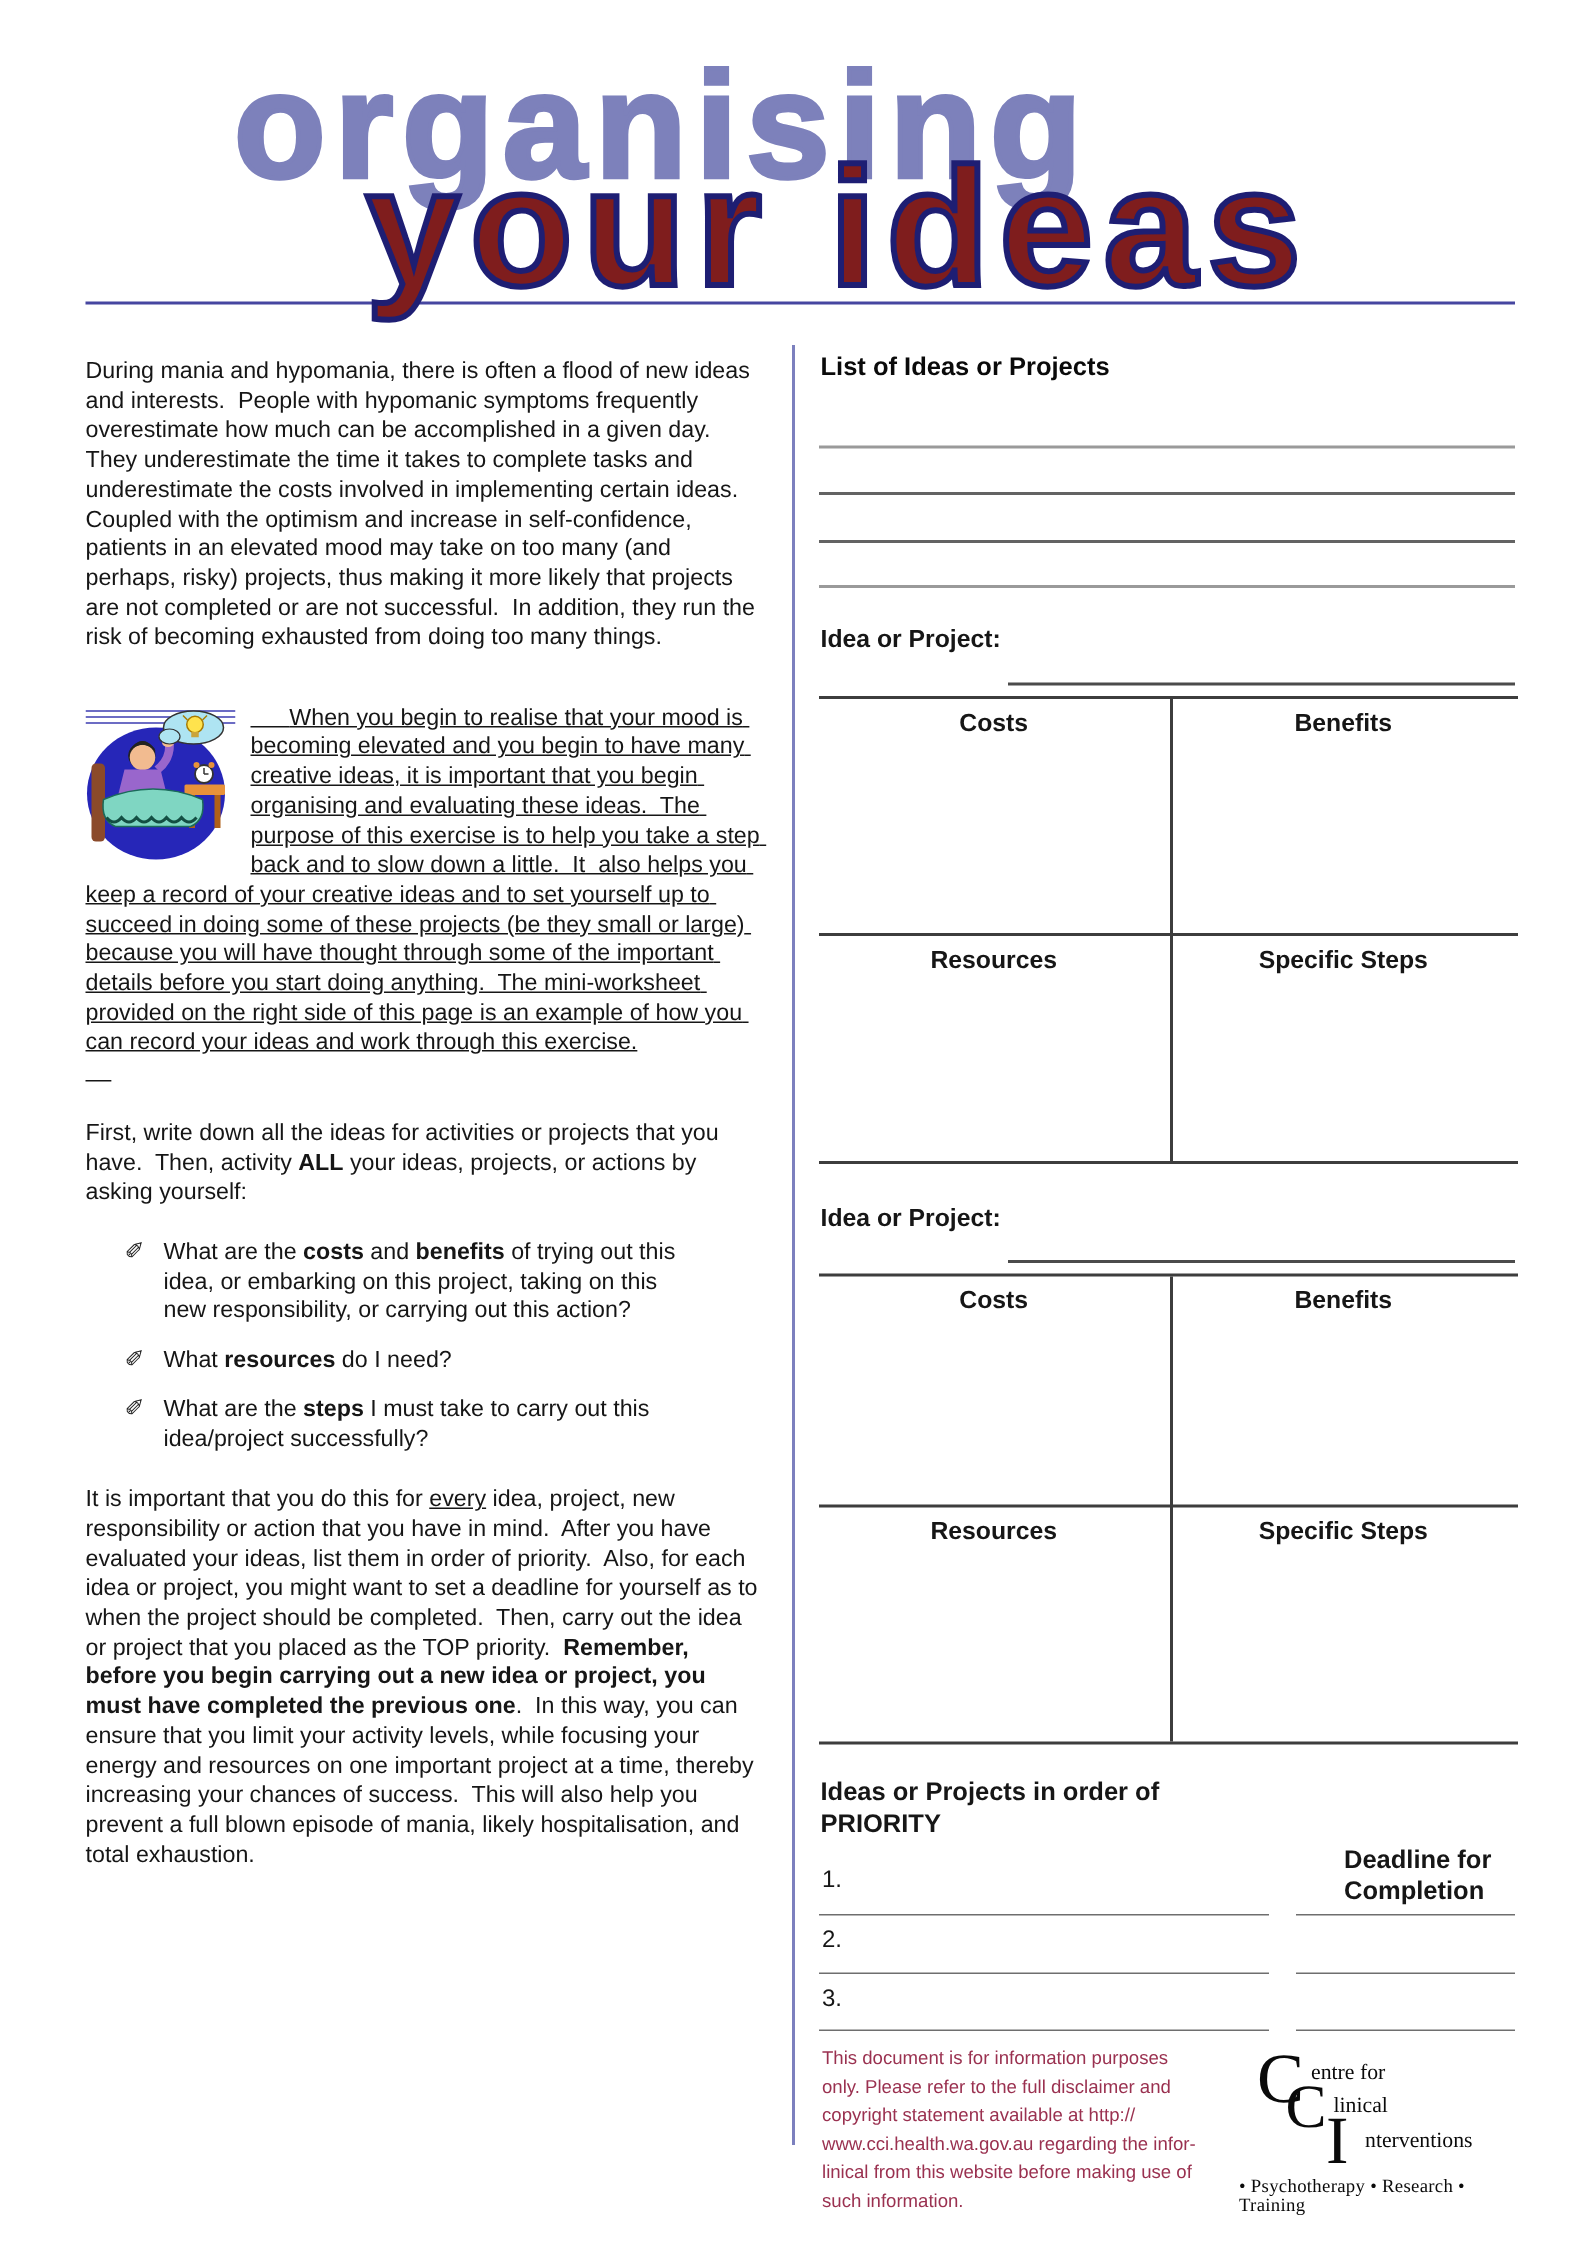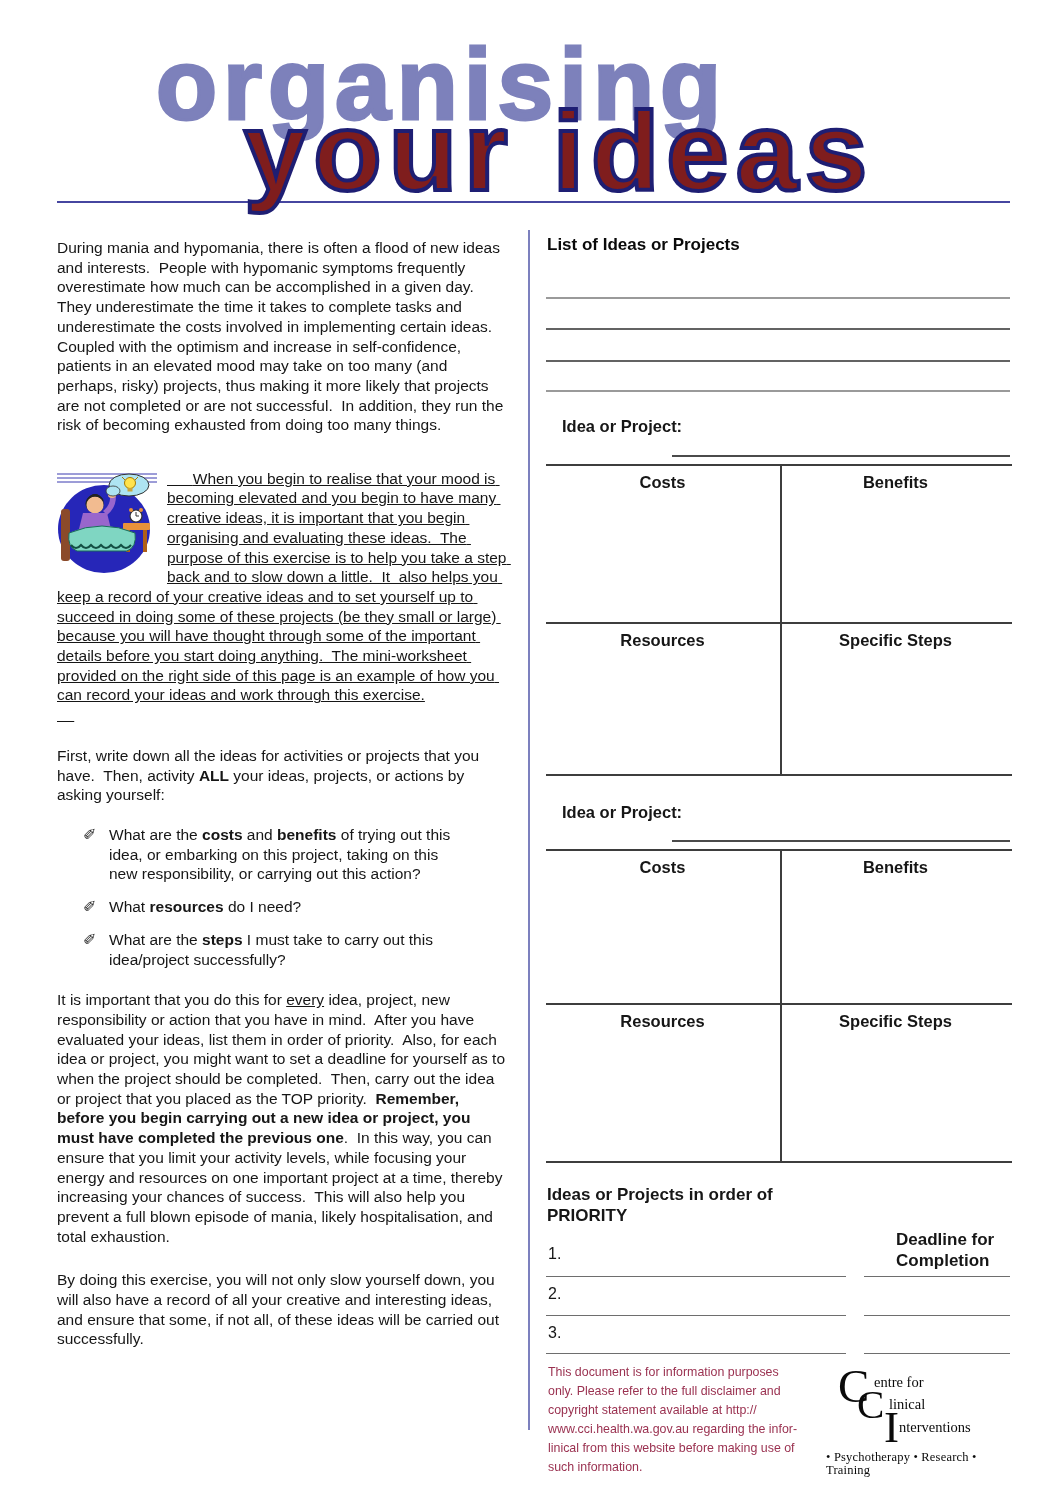--- a/index.html
+++ b/index.html
@@ -32,21 +32,21 @@
   .para5{margin-top:24px !important;}
   .uline{text-decoration:underline;}
   b{font-weight:bold;}
 
   
   .right-col{position:absolute;left:546px;top:231px;width:466px;height:1266px;}
   .right-col .abs{position:absolute;}
   .sec-heading{font-weight:bold;font-size:17px;color:#0a0a0a;}
   .wline{position:absolute;left:0;width:464px;height:0;border-top:2px solid #9a9a9a;}
   .wline.dark{border-top-color:#636363;}
-  .idea-label{position:absolute;left:16px;font-weight:bold;font-size:16.5px;}
+  .idea-label{position:absolute;left:1px;font-weight:bold;font-size:16.5px;}
   .idea-line{position:absolute;left:126px;width:338px;height:0;border-top:2px solid #4b4b4b;}
 
   .ctable{position:absolute;left:0;width:466px;border-top:2px solid #3d3d3d;border-bottom:2px solid #3d3d3d;}
   .trow{position:relative;width:100%;display:flex;}
   .trow.first{border-bottom:2px solid #3d3d3d;}
   .tcell{flex:1;text-align:center;padding-top:7px;font-weight:bold;font-size:16.5px;}
   .tvmid{position:absolute;left:234px;top:0;bottom:0;width:2px;background:#3d3d3d;}
 
   .prio-heading{position:absolute;left:1px;font-weight:bold;font-size:17px;line-height:21px;white-space:pre-line;}
   .deadline-heading{position:absolute;left:326px;font-weight:bold;font-size:17px;line-height:21px;white-space:pre-line;}
@@ -125,21 +125,20 @@
         <span class="btext"><span>What </span><b>resources</b><span> do I need?</span></span>
       </div>
       <div class="bullet-row">
         <span class="pencil">✐</span>
         <span class="btext"><span>What are the </span><b>steps</b><span> I must take to carry out this idea/project successfully?</span></span>
       </div>
     </div>
 
     <p class="para4"><span>It is important that you do this for </span><span class="uline">every</span><span> idea, project, new responsibility or action that you have in mind.  After you have evaluated your ideas, list them in order of priority.  Also, for each idea or project, you might want to set a deadline for yourself as to when the project should be completed.  Then, carry out the idea or project that you placed as the TOP priority.  </span><b>Remember, before you begin carrying out a new idea or project, you must have completed the previous one</b><span>.  In this way, you can ensure that you limit your activity levels, while focusing your energy and resources on one important project at a time, thereby increasing your chances of success.  This will also help you prevent a full blown episode of mania, likely hospitalisation, and total exhaustion.</span></p>
 
-    <p class="para5">By doing this exercise, you will not only slow yourself down, you will also have a record of all your creative and interesting ideas, and ensure that some, if not all, of these ideas will be carried out successfully.</p>
   </section>
 
   <section class="right-col">
 
     <div class="abs sec-heading" style="top:4px;left:1px;text-align:center;">List of Ideas or Projects</div>
     <div class="wline" style="top:66px;"></div>
     <div class="wline dark" style="top:97px;"></div>
     <div class="wline dark" style="top:129px;"></div>
     <div class="wline" style="top:159px;"></div>
 
@@ -198,18 +197,18 @@
       <div>linical from this website before making use of</div>
       <div>such information.</div>
     </div>
 
     <div class="logo">
       <span class="big" style="left:12px;top:6px;">C</span>
       <span class="small" style="left:48px;top:18px;">entre for</span>
       <span class="big" style="left:31px;top:27px;font-size:41px;">C</span>
       <span class="small" style="left:63px;top:40px;">linical</span>
       <span class="big" style="left:58px;top:48px;font-size:45px;">I</span>
-      <span class="small" style="left:73px;top:63px;">nterventions</span>
+      <span class="small" style="left:84px;top:63px;">nterventions</span>
       <span class="tagline" style="left:0;top:94px;">• Psychotherapy • Research • Training</span>
     </div>
 
   </section>
 </div>
 
 </body></html>

